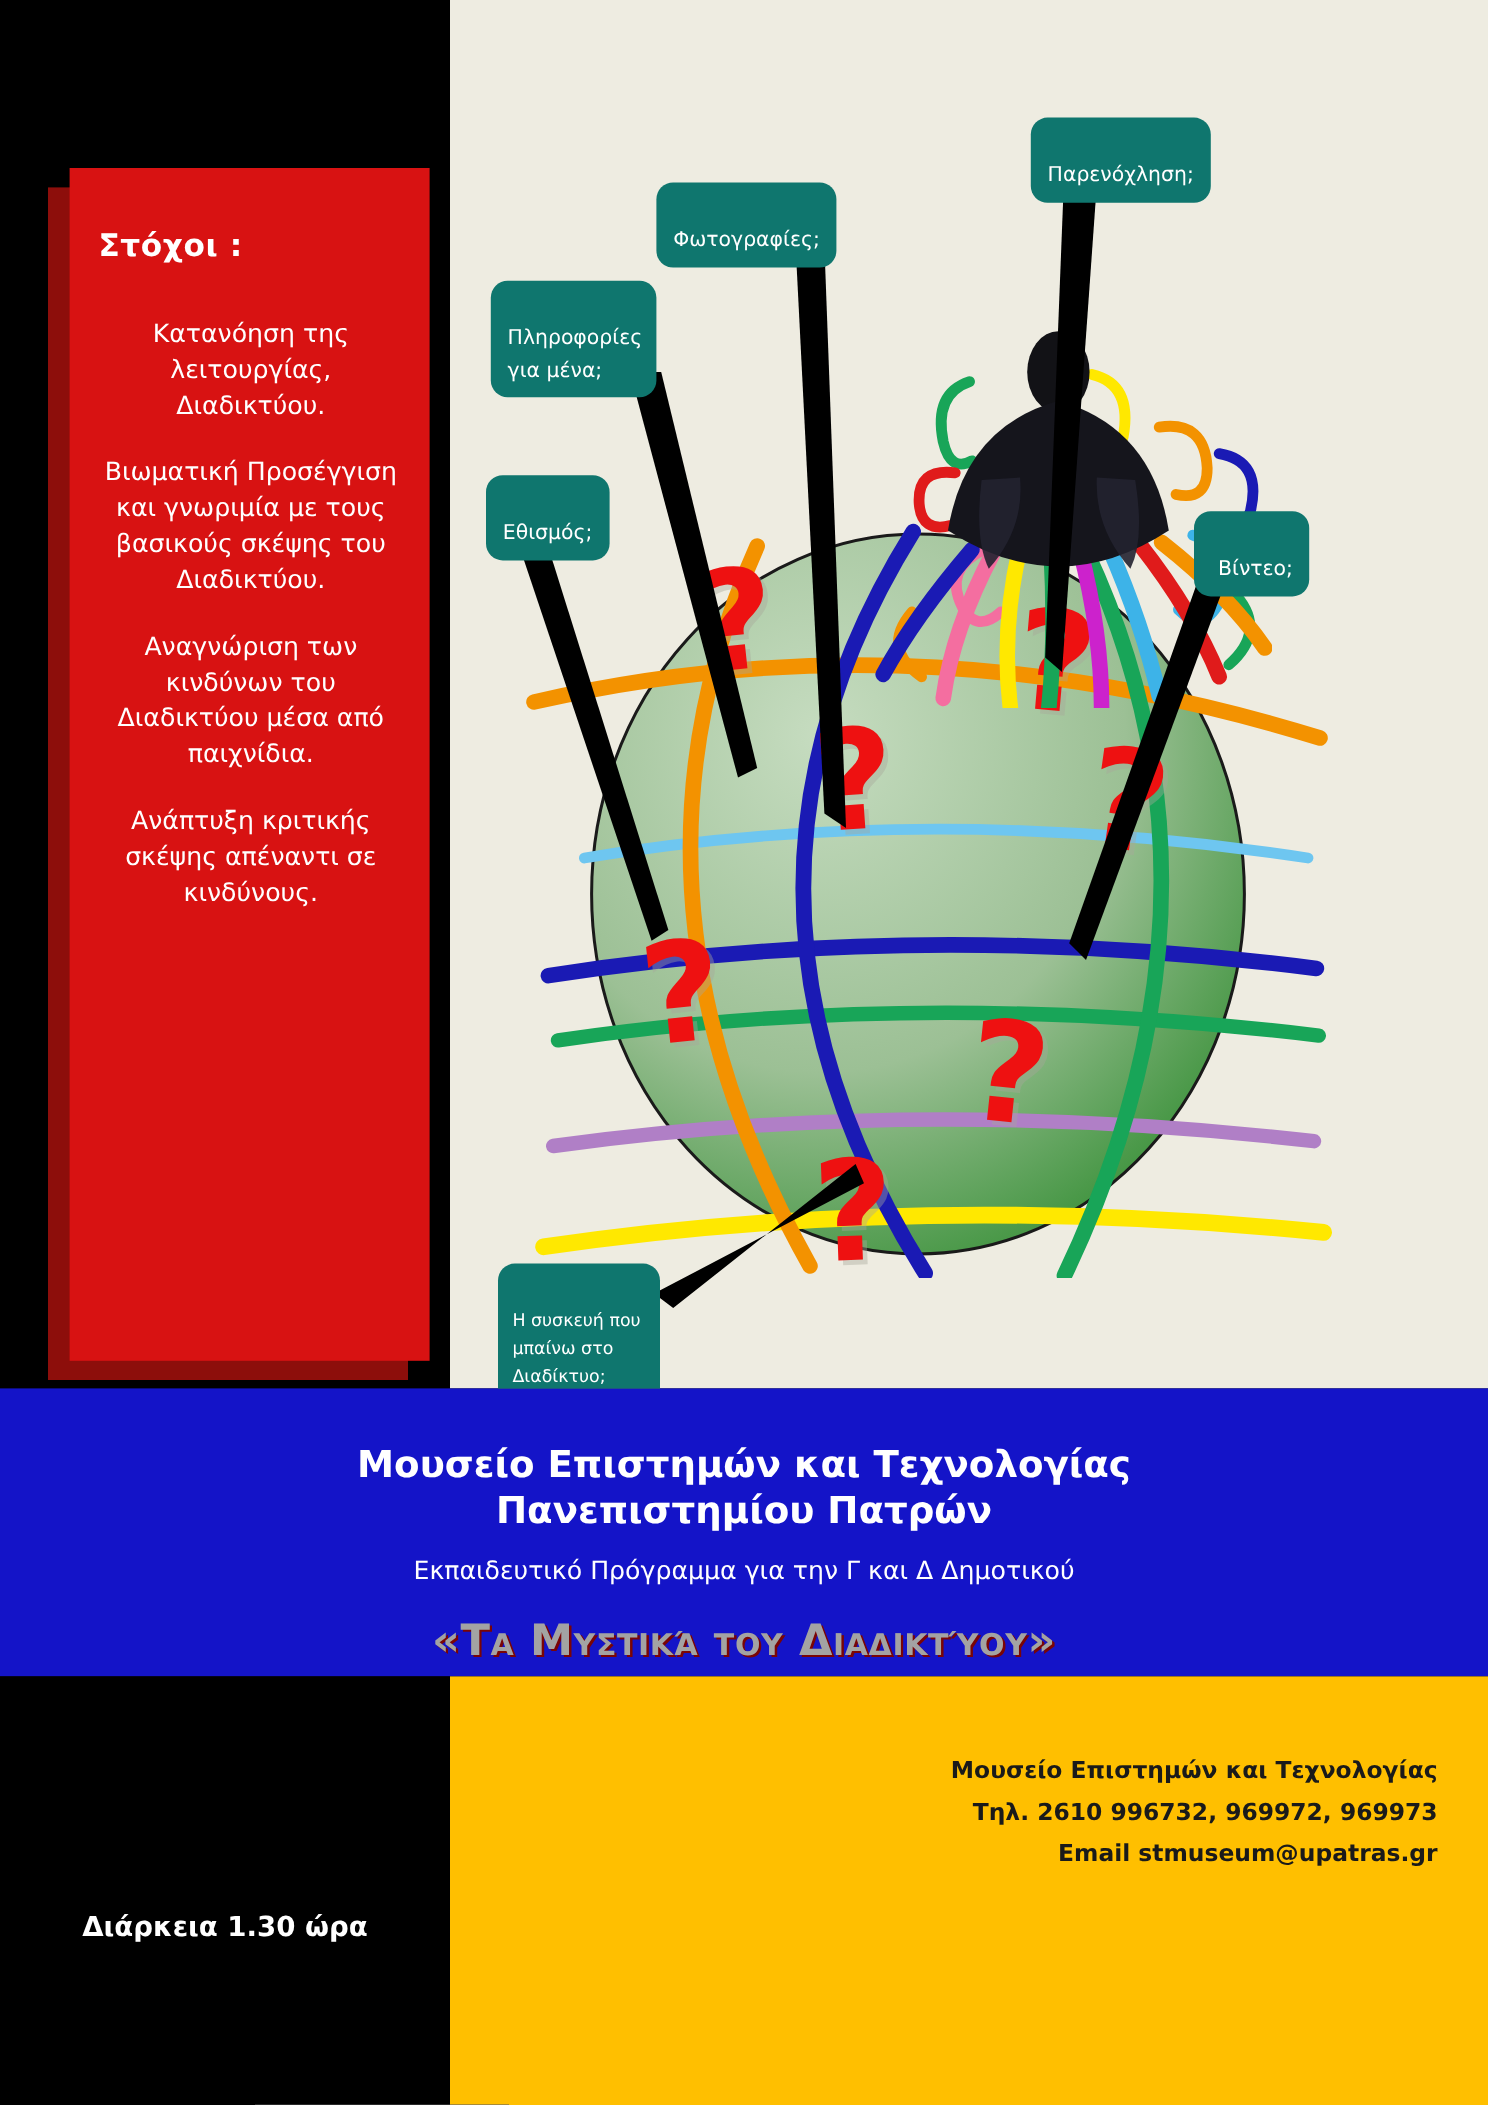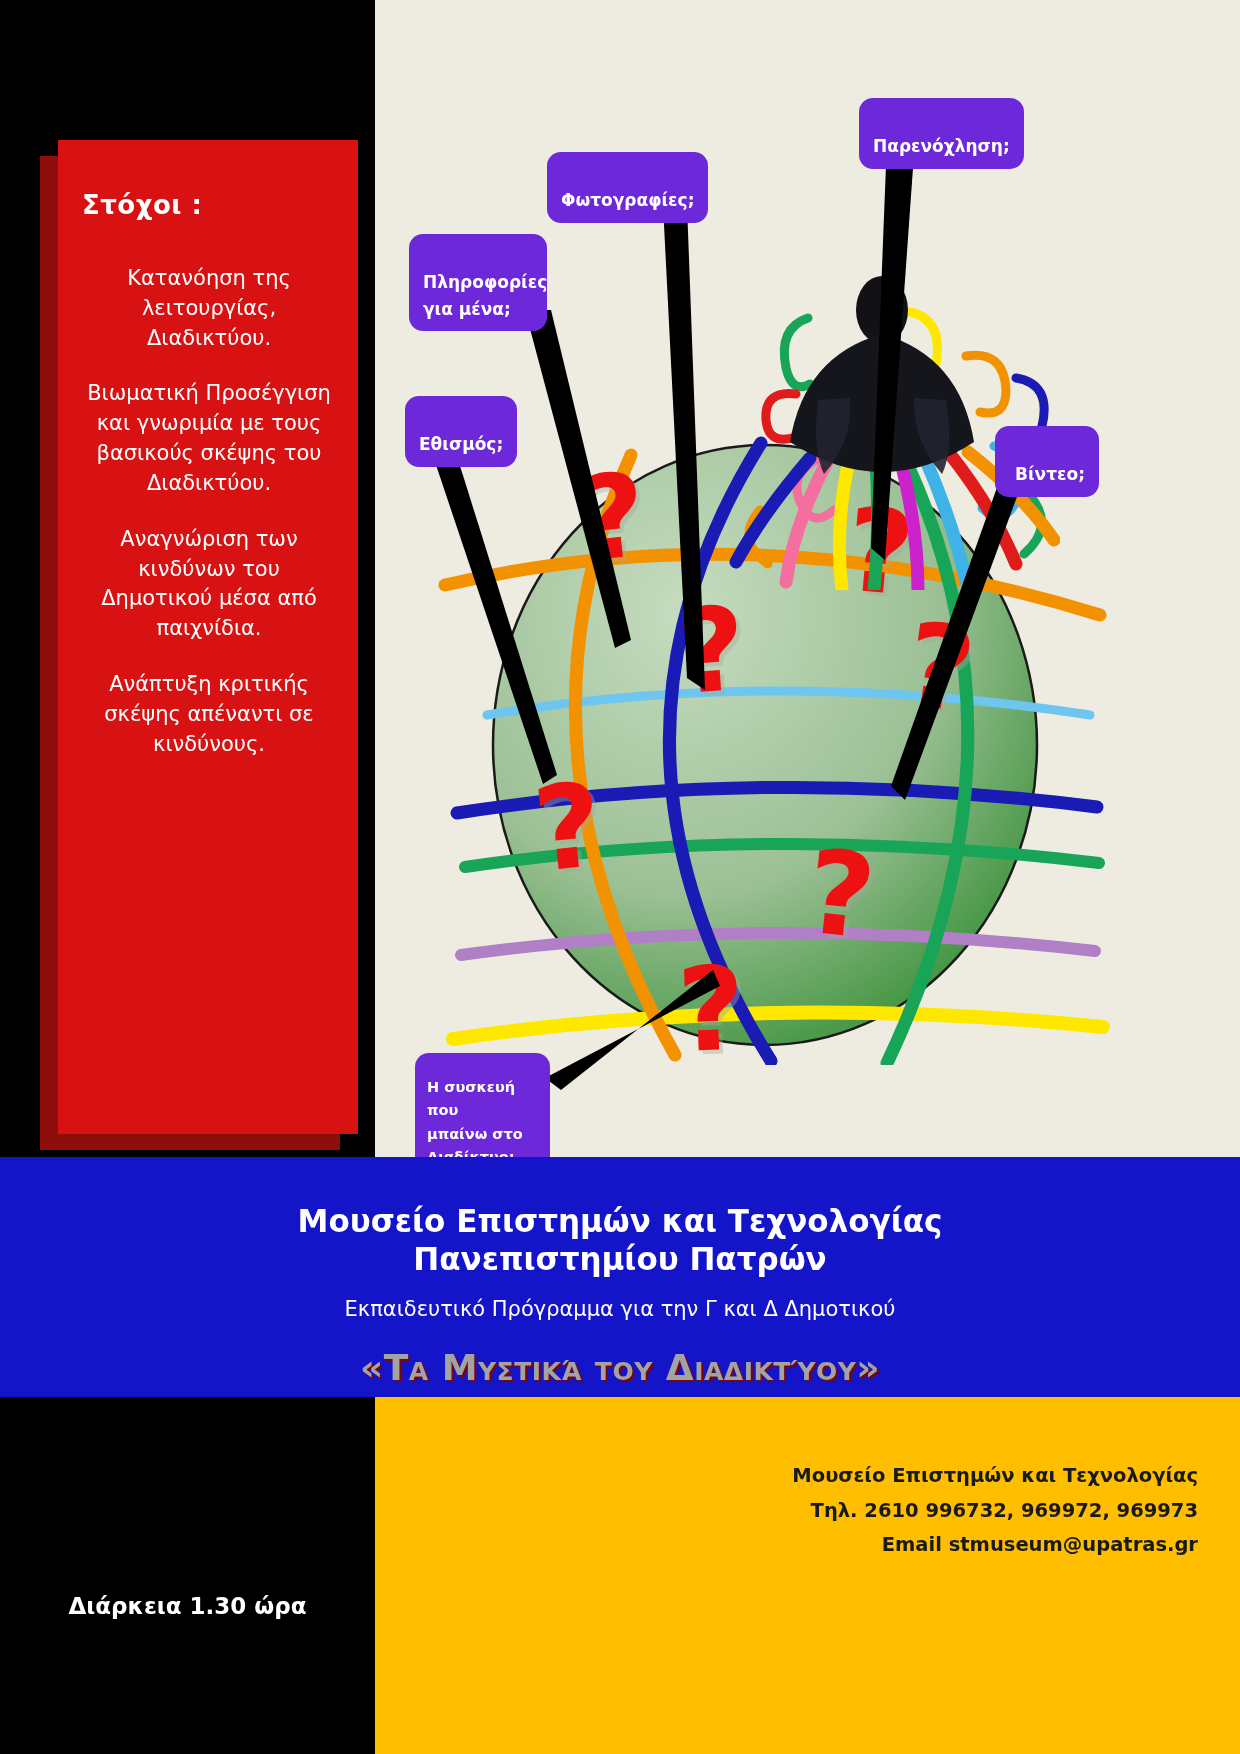--- a/index.html
+++ b/index.html
@@ -49,27 +49,26 @@
   
   .globe-box{position:absolute;left:60px;top:415px;width:680px;height:650px;}
   .globe-svg{width:100%;height:100%;display:block;}
 
   
   .figure-box{position:absolute;left:325px;top:260px;width:360px;height:330px;}
   .figure-svg{width:100%;height:100%;display:block;}
 
   
   .bubble{
-    position:absolute;background:#6d28d9;border-radius:14px;
+    position:absolute;background:#0f766e;border-radius:14px;
     color:#ffffff;font-size:17px;line-height:1.55;
     padding:9px 14px;box-sizing:border-box;white-space:pre-line;
     z-index:6;
-    font-weight:bold;
-  }
-  .bubble.small{font-size:14.5px;line-height:1.6;padding:0 12px;}
+  }
+  .bubble.small{font-size:14.5px;line-height:1.6;padding:14px 12px;}
   .pointer{position:absolute;z-index:5;}
   .pointer svg{display:block;overflow:visible;}
 
   
   .blue-band{
     position:absolute;left:0;top:1157px;width:1240px;height:240px;
     background:#1414c8;
     text-align:center;
   }
   .blue-band .org1{
@@ -240,21 +239,21 @@
     </div>
 
   </div>
 
   <div class="red-panel-wrap">
     <div class="red-shadow"></div>
     <div class="red-panel">
       <div class="goals-title">Στόχοι :</div>
       <p>Κατανόηση της λειτουργίας, Διαδικτύου.</p>
       <p>Βιωματική Προσέγγιση και γνωριμία με τους βασικούς σκέψης του Διαδικτύου.</p>
-      <p>Αναγνώριση των  κινδύνων του Δημοτικού μέσα από παιχνίδια.</p>
+      <p>Αναγνώριση των  κινδύνων του Διαδικτύου μέσα από παιχνίδια.</p>
       <p>Ανάπτυξη κριτικής σκέψης απέναντι σε κινδύνους.</p>
     </div>
   </div>
 
   <div class="blue-band">
     <div class="org1">
       <div>Μουσείο  Επιστημών και Τεχνολογίας</div>
       <div>Πανεπιστημίου Πατρών</div>
     </div>
     <div class="sub">Εκπαιδευτικό Πρόγραμμα για την Γ και Δ Δημοτικού</div>

